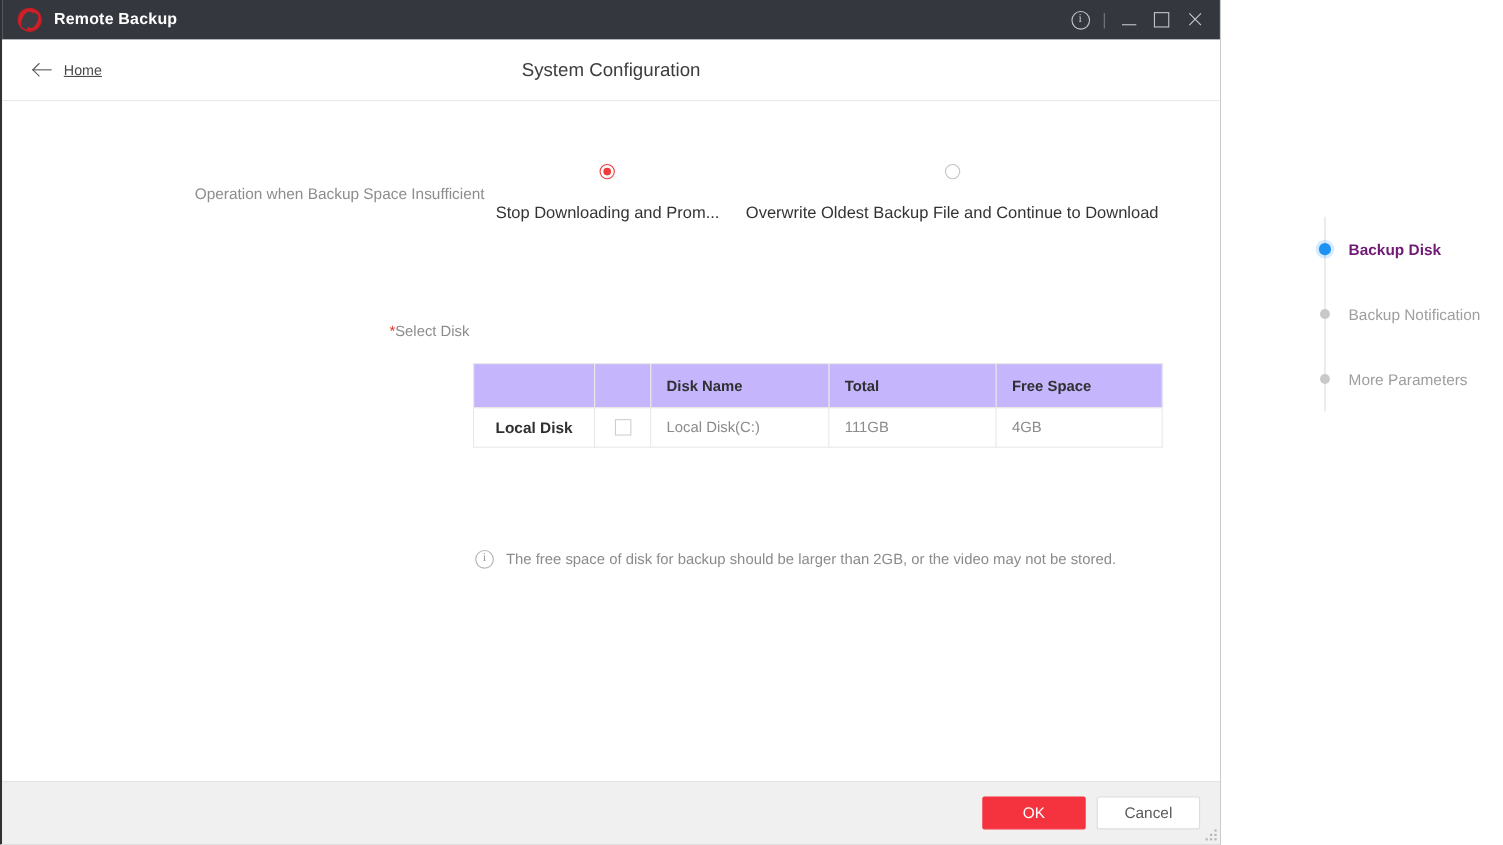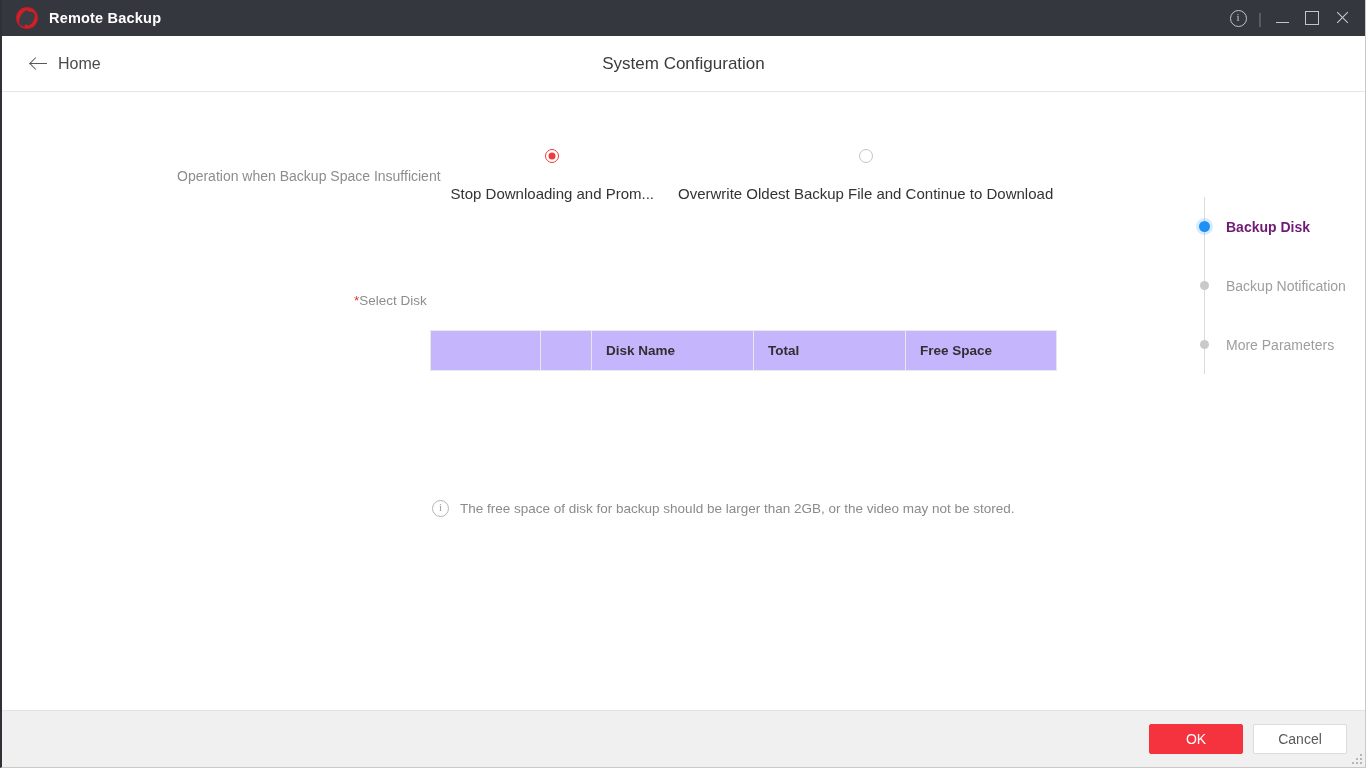--- a/index.html
+++ b/index.html
@@ -9,21 +9,21 @@
   }
   body {
     width: 1366px;
     height: 768px;
     overflow: hidden;
     font-family: "Liberation Sans", sans-serif;
     -webkit-font-smoothing: antialiased;
   }
   .window {
     position: relative;
-    width: 1366px;
+    width: 1110px;
     height: 768px;
     box-sizing: border-box;
     border-left: 2px solid #2f3136;
     border-right: 1px solid #c9c9c9;
     border-bottom: 1px solid #c9c9c9;
     background: #ffffff;
     display: flex;
     flex-direction: column;
   }
 
@@ -157,22 +157,23 @@
   .back-arrow::after {
     content: "";
     position: absolute;
     left: 0.5px; top: 2.4px;
     width: 8px; height: 8px;
     border-left: 1.3px solid #595959;
     border-bottom: 1.3px solid #595959;
     transform: rotate(45deg);
   }
   .home-label {
-    font-size: 16px;
+    font-size: 13px;
     color: #4a4a4a;
+    text-decoration: underline;
   }
   .page-title {
     position: absolute;
     left: 0; right: 0;
     text-align: center;
     font-size: 17px;
     color: #3c3c3c;
     pointer-events: none;
   }
 
@@ -492,20 +493,29 @@
       <thead>
         <tr>
           <th></th>
           <th></th>
           <th>Disk Name</th>
           <th>Total</th>
           <th>Free Space</th>
         </tr>
       </thead>
       <tbody>
+        <tr>
+          <td class="cell-type">Local Disk</td>
+          <td class="cell-check">
+            <span class="cb"></span>
+          </td>
+          <td class="cell-data">Local Disk(C:)</td>
+          <td class="cell-data">111GB</td>
+          <td class="cell-data">4GB</td>
+        </tr>
       </tbody>
     </table>
 
     <div class="note">
       <span class="note-icon"></span>
       <span class="note-text">The free space of disk for backup should be larger than 2GB, or the video may not be stored.</span>
     </div>
 
     <div class="stepper">
       <div class="stepper-line"></div>

